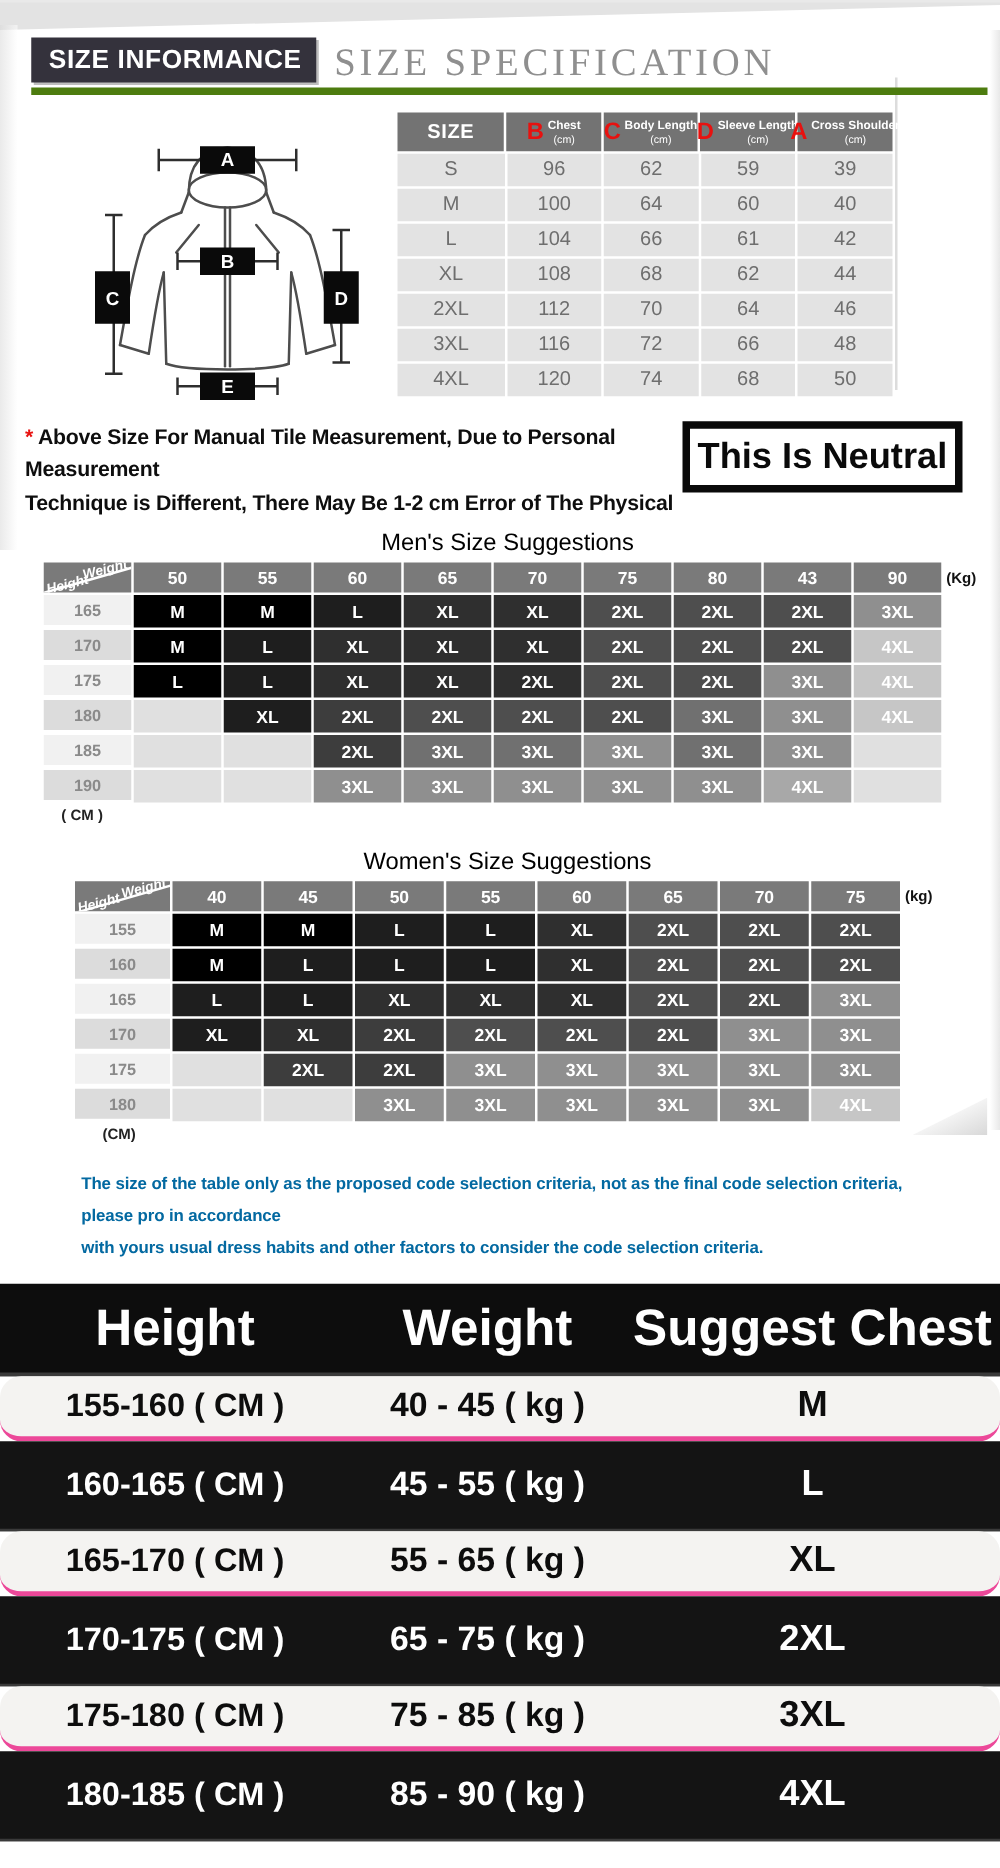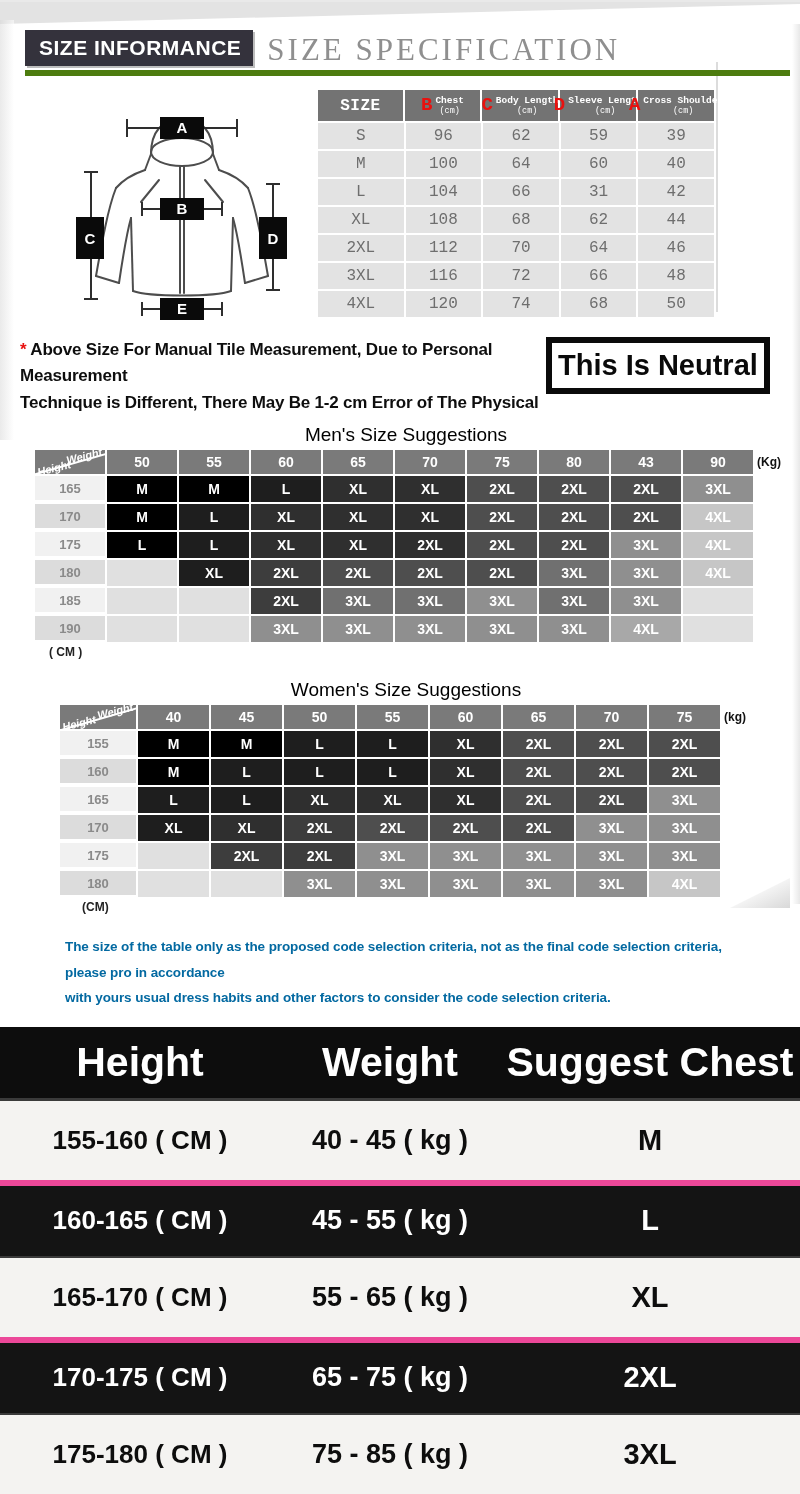--- a/index.html
+++ b/index.html
@@ -25,21 +25,21 @@
   
   .hdr { display:flex; align-items:flex-end; margin:0 10px 0 25px; border-bottom:6px solid #4d7c0f; padding-bottom:4px; }
   .hdr-badge { background:#34323c; color:#fff; font-weight:bold; font-size:21px; letter-spacing:.5px;
     padding:6px 12px 6px 14px; box-shadow:2px 2px 0 #bdbdbd; }
   .hdr-title { font-family:"Liberation Serif","DejaVu Serif",serif; color:#8f8f8f; font-size:31px;
     letter-spacing:3px; margin-left:14px; line-height:1; padding-bottom:1px; }
 
   
   .top-section { display:flex; margin:14px 0 0 55px; }
   .diagram { width:255px; height:235px; flex:none; }
-  .size-table { margin-left:8px; width:398px; flex:none;font-family:Liberation Mono, monospace; }
+  .size-table { margin-left:8px; width:398px; flex:none; }
   .st-row { display:flex; margin-bottom:2px; }
   .st-cell { background:#e3e3e3; color:#6e6e6e; font-size:16px; display:flex; align-items:center; justify-content:center;
     height:26px; margin-right:2px; }
   .st-cell.c0 { width:86px; }
   .st-cell.cn { width:76px; }
   .st-head .st-cell { background:#737373; color:#fff; height:31px; }
   .st-size-label { font-size:16px; font-weight:bold; letter-spacing:.5px; }
   .st-letter { color:#e8110f; font-weight:bold; font-size:19px; margin-right:3px; line-height:1; }
   .st-namewrap { display:flex; flex-direction:column; align-items:center; line-height:1; }
   .st-name { font-size:9.5px; font-weight:bold; white-space:nowrap; }
@@ -76,21 +76,21 @@
   
   .note2 { margin:20px 0 0 65px; width:700px; font-size:13.5px; font-weight:600; color:#0369a1; line-height:1.9; letter-spacing:-0.1px; }
 
   
   .suggest { margin-top:16px; width:800px; }
   .sg-row { display:grid; grid-template-columns:280px 220px 300px; align-items:center; }
   .sg-head { background:#0d0d0d; color:#fff; height:74px; border-bottom:3px solid #3a3a3a; }
   .sg-head .sg-cell { font-size:41px; font-weight:bold; }
   .sg-cell { text-align:center; }
   .sg-row.dark { background:#141414; color:#fff; height:72px; border-bottom:2px solid #3a3a3a; }
-  .sg-row.light { background:#f4f3f1; color:#0d0d0d; height:85px; border-bottom:6px solid #ec4899; }
+  .sg-row.light { background:#f4f3f1; color:#0d0d0d; height:52px; border-bottom:4px solid #ec4899;border-radius:17px; }
   .sg-height { font-size:26px; font-weight:bold; }
   .sg-weight { font-size:27px; font-weight:bold; }
   .sg-size { font-size:29px; font-weight:bold; }
 </style>
 </head>
 <body>
 
 <div class="paper-top-edge"></div>
 <div class="paper-left-edge"></div>
 <div class="paper-right-shadow"></div>
@@ -215,21 +215,21 @@
           <div class="st-cell c0">M</div>
           <div class="st-cell cn">100</div>
           <div class="st-cell cn">64</div>
           <div class="st-cell cn">60</div>
           <div class="st-cell cn">40</div>
         </div>
         <div class="st-row">
           <div class="st-cell c0">L</div>
           <div class="st-cell cn">104</div>
           <div class="st-cell cn">66</div>
-          <div class="st-cell cn">31</div>
+          <div class="st-cell cn">61</div>
           <div class="st-cell cn">42</div>
         </div>
         <div class="st-row">
           <div class="st-cell c0">XL</div>
           <div class="st-cell cn">108</div>
           <div class="st-cell cn">68</div>
           <div class="st-cell cn">62</div>
           <div class="st-cell cn">44</div>
         </div>
         <div class="st-row">

